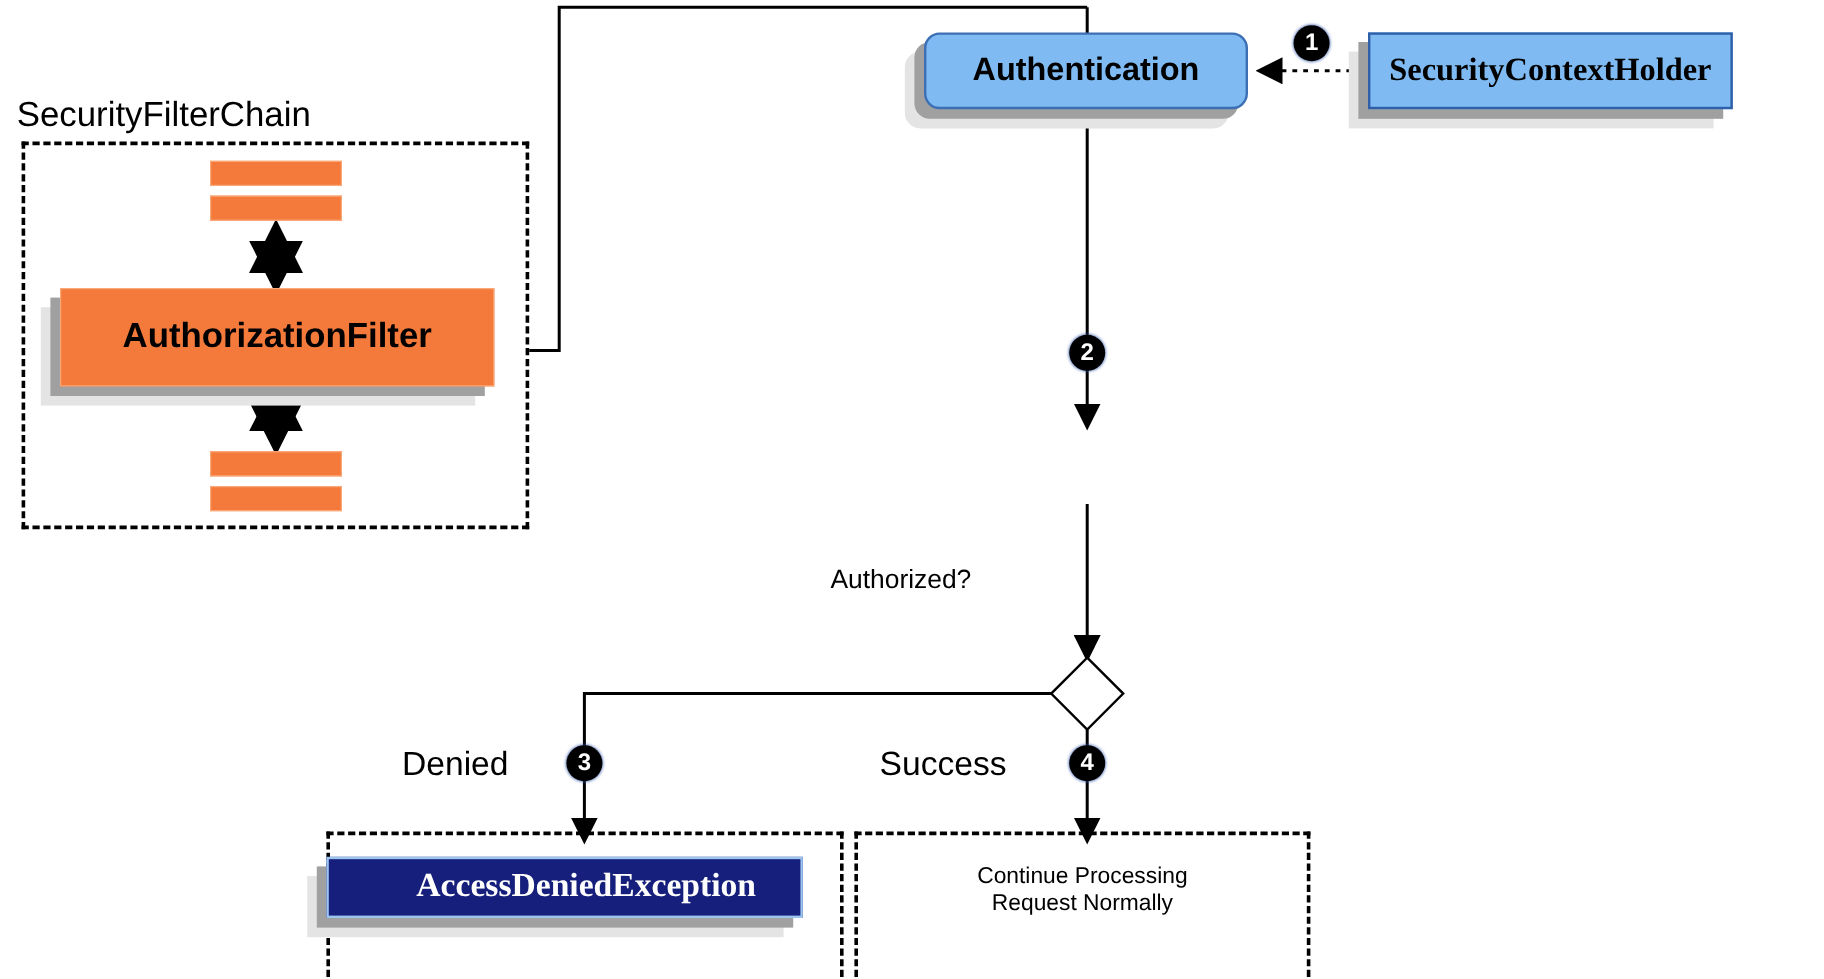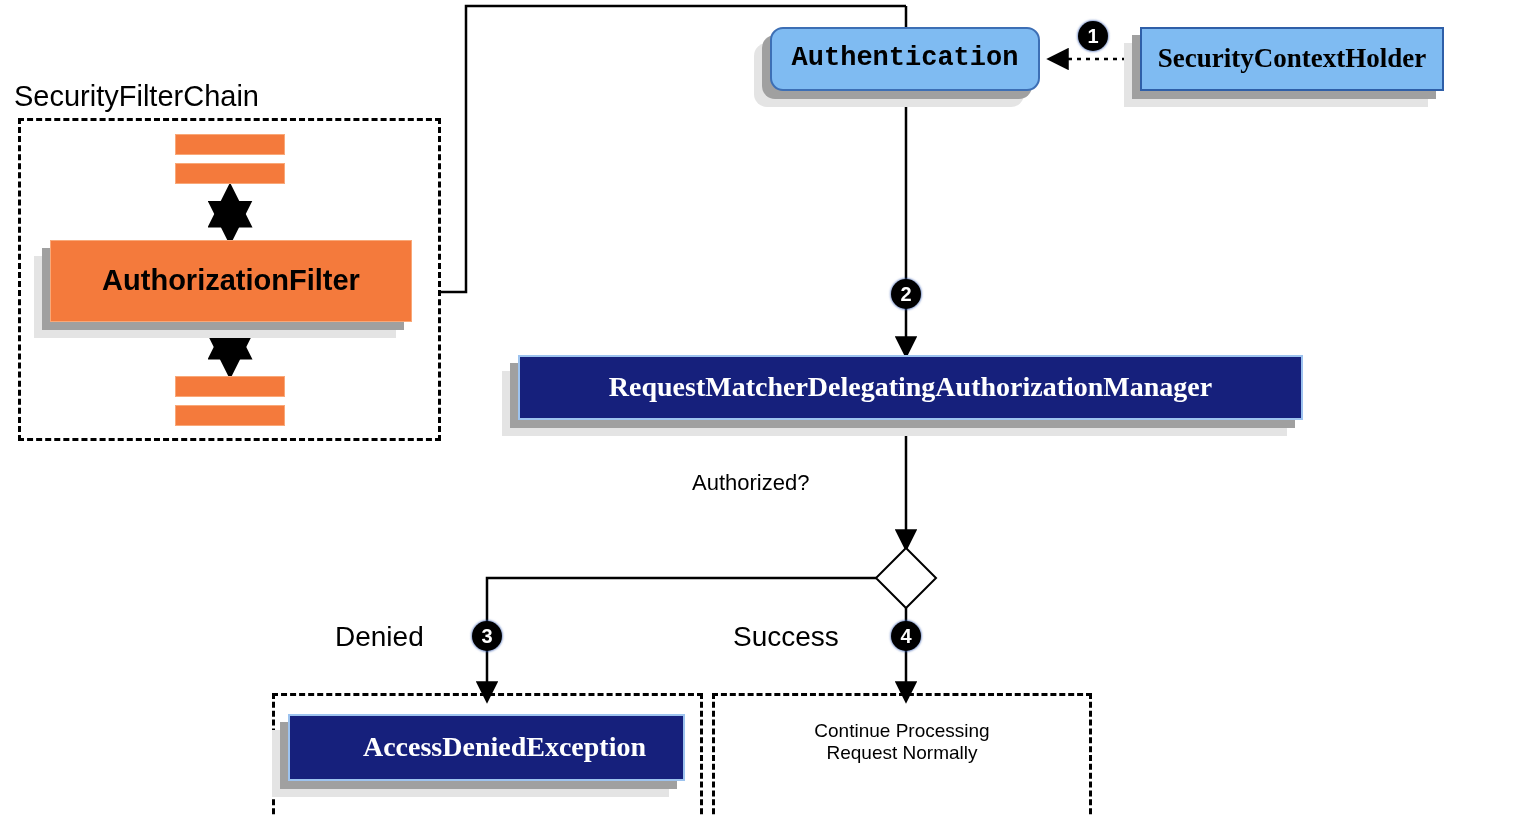--- a/index.html
+++ b/index.html
@@ -71,21 +71,21 @@
 
   
   .node-blue-round .face {
     background: #7fbbf2;
     border: 2px solid #3d6fb5;
     border-radius: 13px;
   }
   .node-blue-round .shadow-far,
   .node-blue-round .shadow-near { border-radius: 13px; }
   .node-blue-round .label {
-    font-family: Liberation Mono, monospace;
+    font-family: Liberation Sans, sans-serif;
     font-weight: bold;
     font-size: 27px;
     color: #000000;
   }
 
   
   .node-blue-square .face {
     background: #7fbbf2;
     border: 2px solid #2f5fa8;
   }
@@ -218,36 +218,30 @@
     <span class="label">Authentication</span>
   </div>
 
   <div class="node node-blue-square" style="left:1140px; top:27px; width:304px; height:64px;">
     <span class="shadow-far"></span>
     <span class="shadow-near"></span>
     <span class="face"></span>
     <span class="label">SecurityContextHolder</span>
   </div>
 
-  <div class="node node-navy" style="left:518px; top:355px; width:785px; height:65px;">
-    <span class="shadow-far"></span>
-    <span class="shadow-near"></span>
-    <span class="face"></span>
-    <span class="label">RequestMatcherDelegatingAuthorizationManager</span>
-  </div>
 
   <div class="free-text t-authq" style="left:692px; top:470px;">Authorized?</div>
 
   <div class="free-text t-branch" style="left:335px; top:621px;">Denied</div>
 
   <div class="free-text t-branch" style="left:733px; top:621px;">Success</div>
 
   <div class="dashed-box" style="left:272px; top:693px; width:431px; height:130px;"></div>
 
-  <div class="node node-navy" style="left:288px; top:714px; width:397px; height:67px;padding-left:36px;">
+  <div class="node node-navy" style="left:272px; top:714px; width:397px; height:51px;padding-left:36px;">
     <span class="shadow-far"></span>
     <span class="shadow-near"></span>
     <span class="face"></span>
     <span class="label">AccessDeniedException</span>
   </div>
 
   <div class="dashed-box" style="left:712px; top:693px; width:380px; height:130px;"></div>
 
   <div class="free-text t-continue" style="left:722px; top:720px; width:360px;">Continue Processing
 Request Normally</div>

